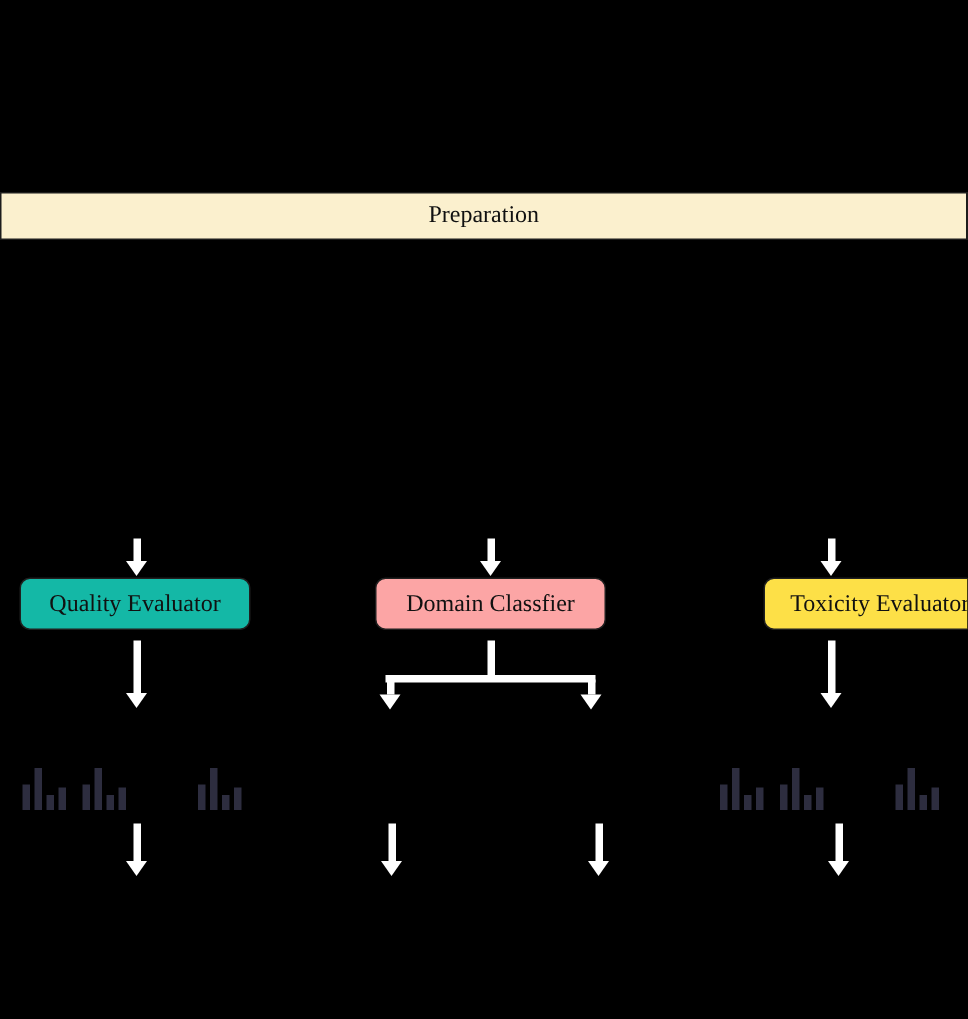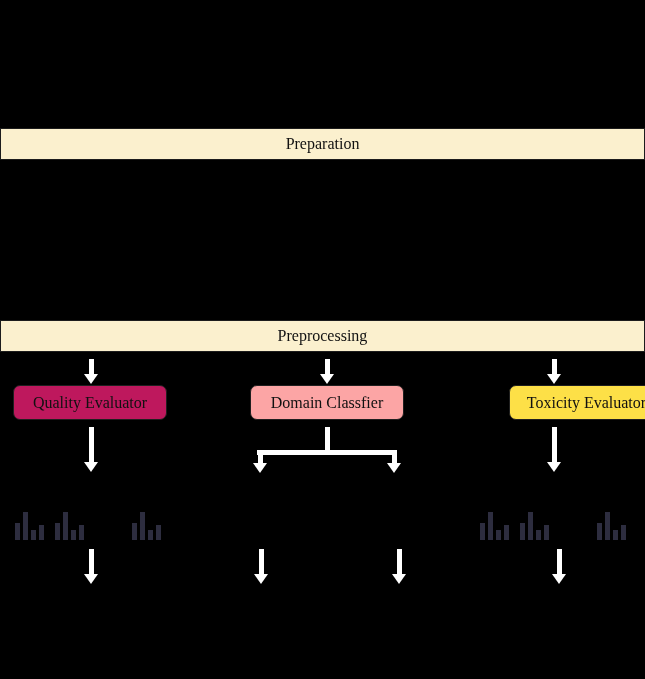--- a/index.html
+++ b/index.html
@@ -64,38 +64,35 @@
 </style>
 </head>
 <body>
 
 <div class="stage">
 
   <div class="banner banner-prep">
     <span>Preparation</span>
   </div>
 
-  <div class="banner banner-preproc">
-    <span>Preprocessing</span>
-  </div>
 
   <div class="arrow a-top-q">
     <div class="stem"></div>
     <div class="head"></div>
   </div>
   <div class="arrow a-top-d">
     <div class="stem"></div>
     <div class="head"></div>
   </div>
   <div class="arrow a-top-t">
     <div class="stem"></div>
     <div class="head"></div>
   </div>
 
-  <div class="node node-quality" style="background-color: #be185d;">
+  <div class="node node-quality" style="background-color: #14b8a6;">
     <span>Quality Evaluator</span>
   </div>
   <div class="node node-domain" style="background-color: #fca5a5;">
     <span>Domain Classfier</span>
   </div>
   <div class="node node-toxicity" style="background-color: #fde047; margin-left: 33px;">
     <span>Toxicity Evaluator</span>
   </div>
 
   <div class="arrow a-mid-q">

